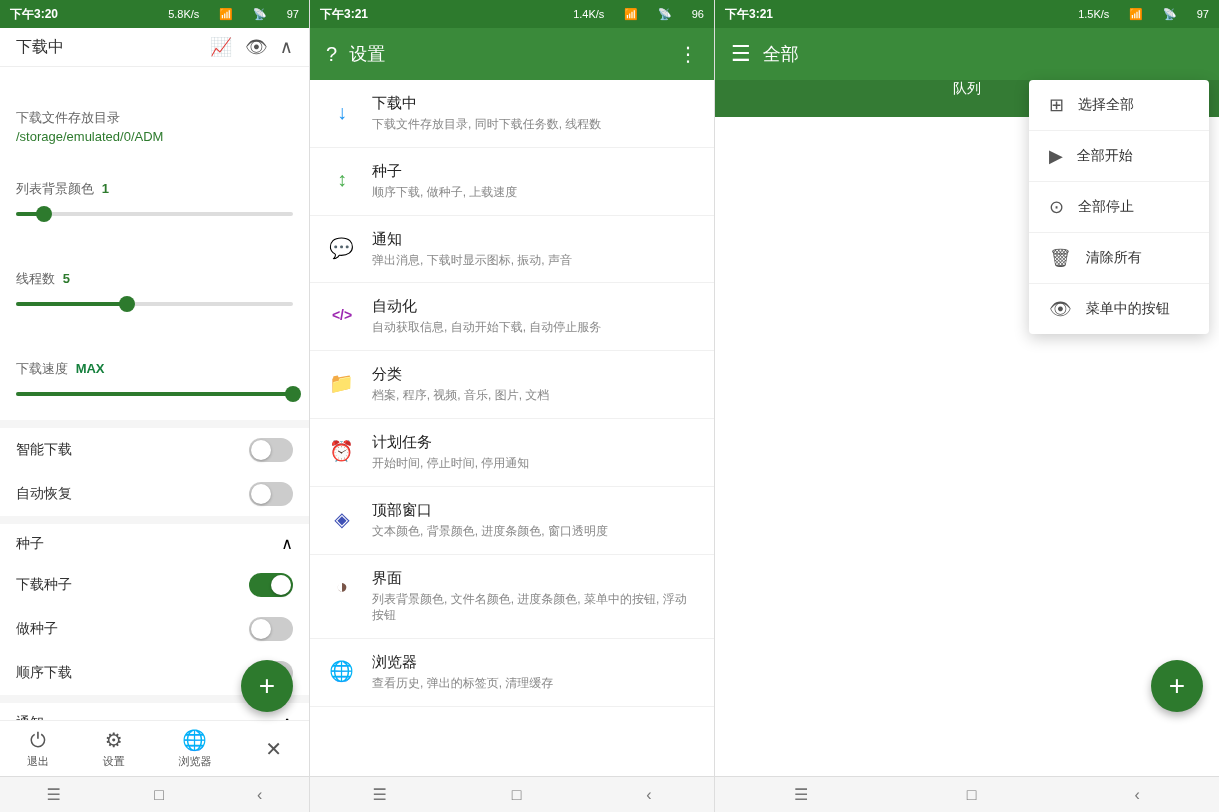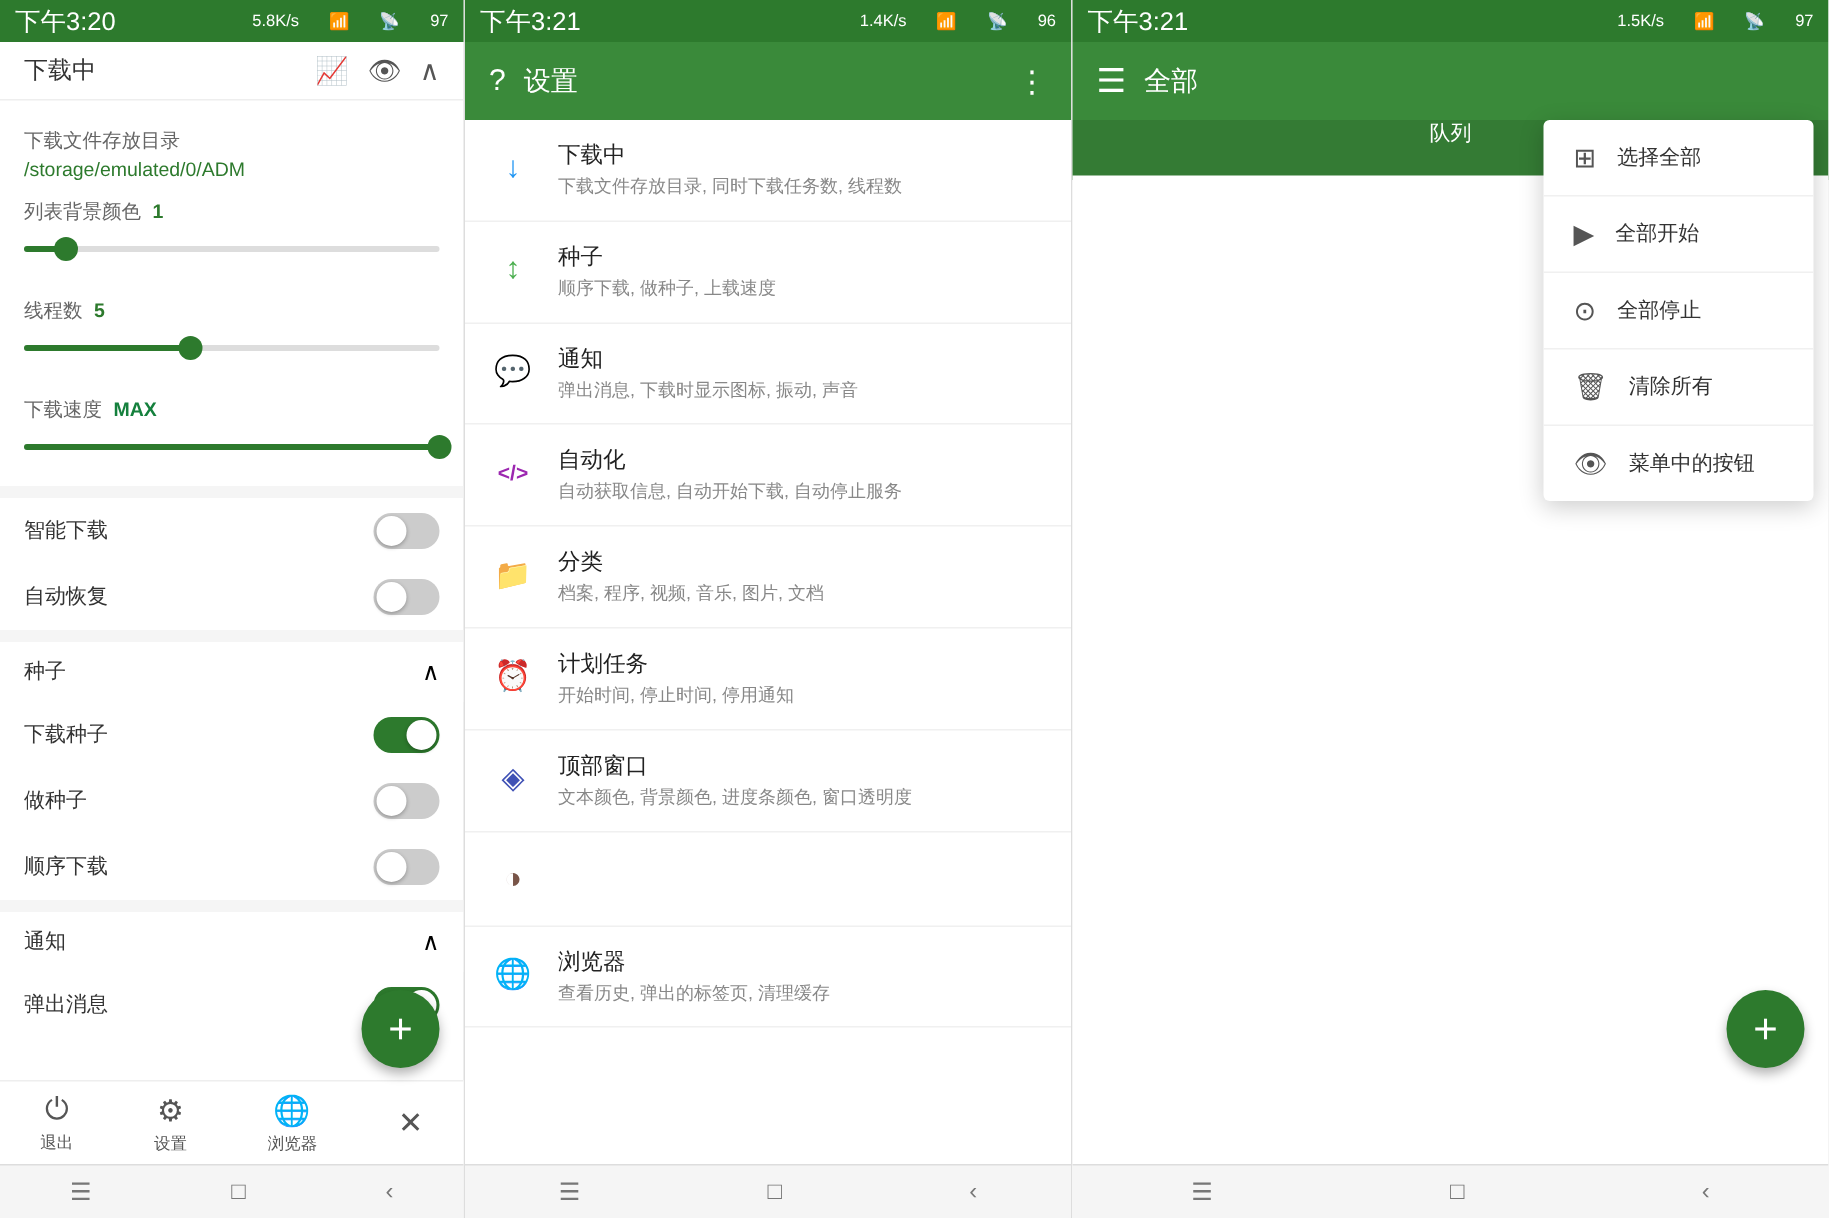--- a/index.html
+++ b/index.html
@@ -18,21 +18,21 @@
       height: 28px;
       background: #1a5c1a;
       display: flex;
       align-items: center;
       justify-content: space-between;
       padding: 0 10px;
       font-size: 11px;
       color: white;
       flex-shrink: 0;
     }
-    .status-bar .time { font-weight: normal; font-size: 17px; }
+    .status-bar .time { font-weight: bold; font-size: 12px; }
     .status-bar .icons { display: flex; align-items: center; gap: 20px; font-size: 11px; }
 
     
     .panel {
       display: flex;
       flex-direction: column;
       height: 812px;
       position: relative;
     }
 
@@ -61,20 +61,21 @@
       overflow-y: auto;
       padding: 0;
     }
 
     .setting-section {
       padding: 12px 16px 0;
     }
 
     .setting-item {
       padding: 6px 0;
+      margin-top: 24px;
     }
 
     .setting-label {
       font-size: 13px;
       color: #666;
       margin-bottom: 2px;
     }
     .setting-value-green {
       font-size: 13px;
       color: #2d7a2d;
@@ -540,20 +541,24 @@
     <div class="settings-item">
       <div class="settings-item-icon icon-indigo">◈</div>
       <div class="settings-item-text">
         <div class="settings-item-title">顶部窗口</div>
         <div class="settings-item-desc">文本颜色, 背景颜色, 进度条颜色, 窗口透明度</div>
       </div>
     </div>
 
     <div class="settings-item">
       <div class="settings-item-icon icon-brown">◑</div>
+      <div class="settings-item-text">
+        <div class="settings-item-title">界面</div>
+        <div class="settings-item-desc">列表背景颜色, 文件名颜色, 进度条颜色, 菜单中的按钮, 浮动按钮</div>
+      </div>
     </div>
 
     <div class="settings-item">
       <div class="settings-item-icon icon-cyan">🌐</div>
       <div class="settings-item-text">
         <div class="settings-item-title">浏览器</div>
         <div class="settings-item-desc">查看历史, 弹出的标签页, 清理缓存</div>
       </div>
     </div>
   </div>

